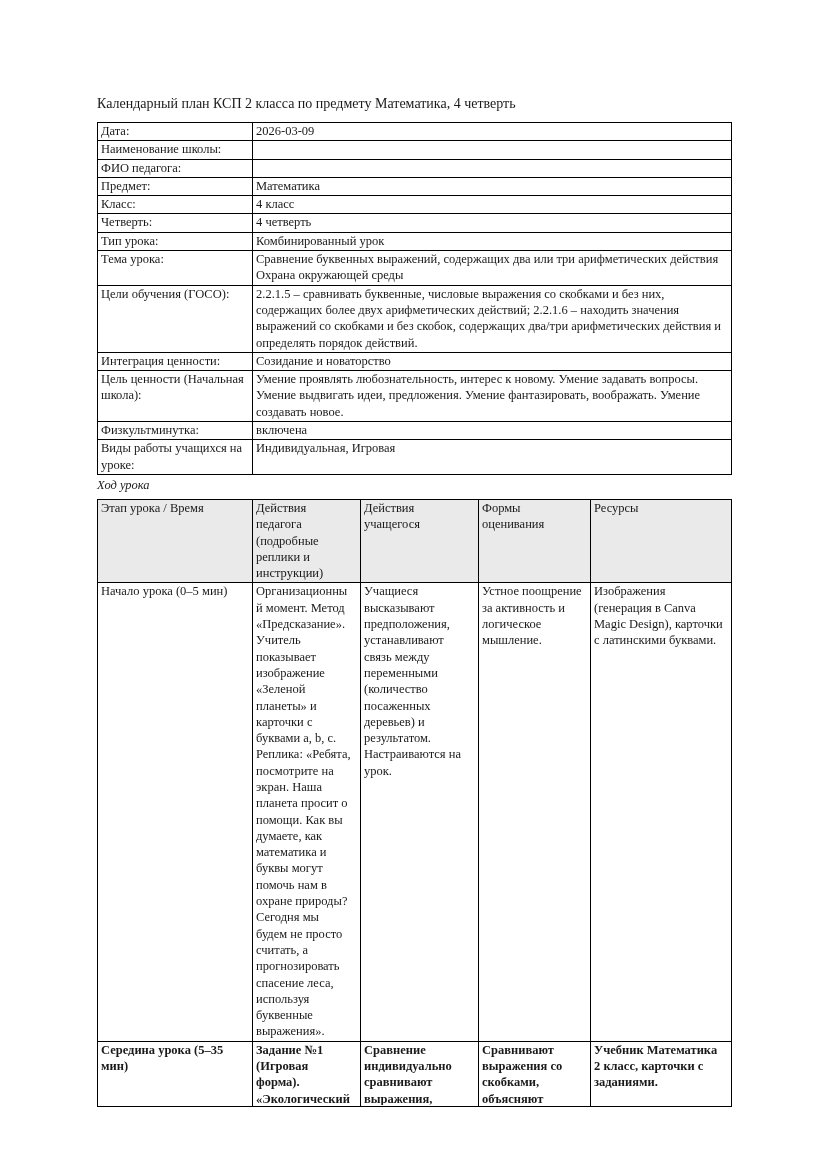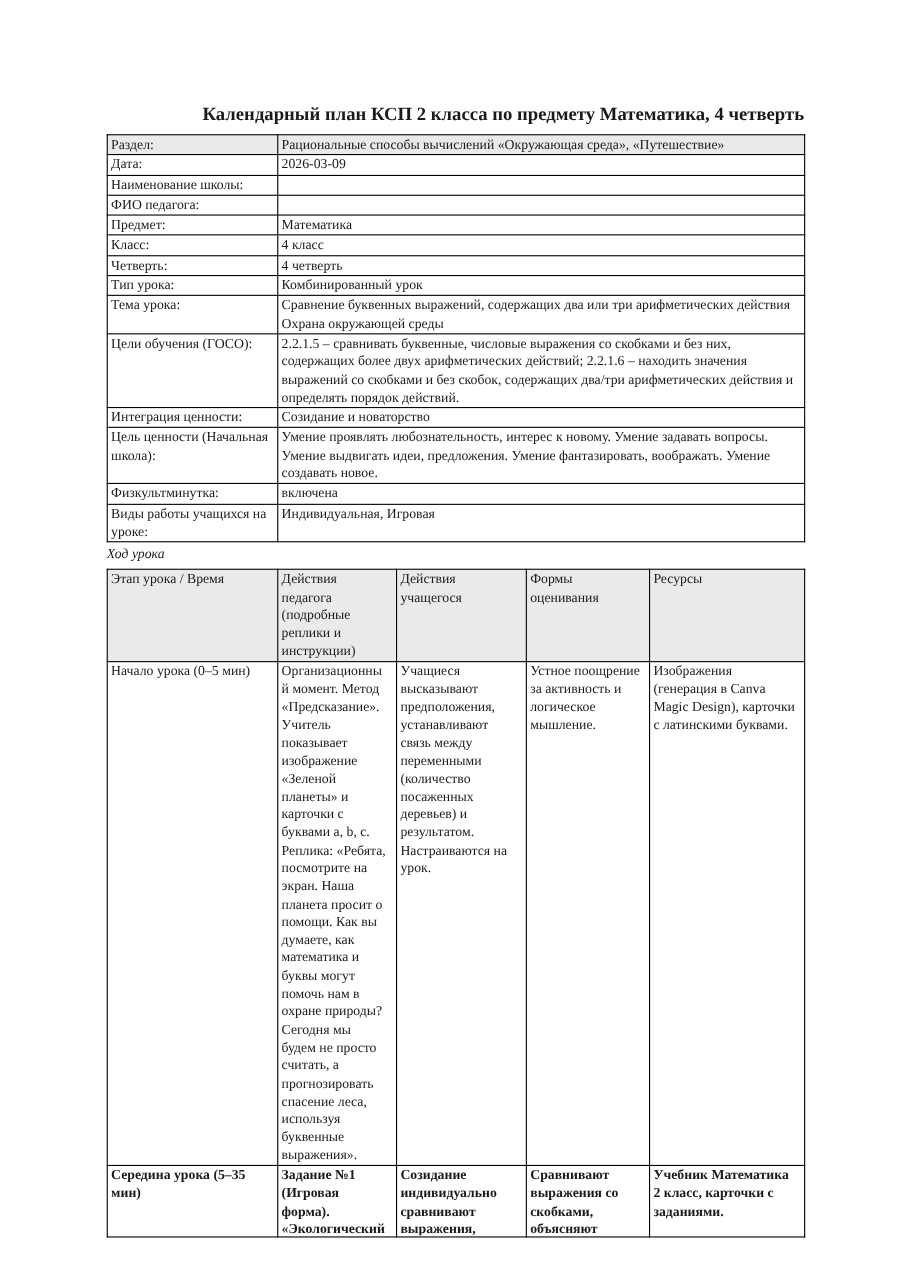--- a/index.html
+++ b/index.html
@@ -15,26 +15,25 @@
     color: #1a1a1a;
     -webkit-font-smoothing: antialiased;
   }
   .page-content {
     position: absolute;
     left: 97px;
     top: 96px;
     width: 634px;
   }
   .doc-title {
-    font-size: 17px;
+    font-size: 14px;
     line-height: 15px;
     margin: 0 0 11px 0;
-    font-weight: bold;
+    font-weight: normal;
     white-space: nowrap;
-    text-align: right;
   }
   table {
     border-collapse: collapse;
     table-layout: fixed;
     width: 634px;
     font-size: 12.5px;
     line-height: 16.3px;
   }
   td {
     border: 1px solid #000000;
@@ -70,24 +69,20 @@
 <div class="page-content">
 
   <p class="doc-title">Календарный план КСП 2 класса по предмету Математика, 4 четверть</p>
 
   <table class="info-table">
     <colgroup>
         <col style="width:155px">
         <col style="width:479px">
       </colgroup>
     <tbody>
-      <tr class="shaded">
-        <td>Раздел:</td>
-        <td class="info-value">Рациональные способы вычислений «Окружающая среда», «Путешествие»</td>
-      </tr>
       <tr>
         <td>Дата:</td>
         <td class="info-value">2026-03-09</td>
       </tr>
       <tr>
         <td>Наименование школы:</td>
         <td class="info-value"></td>
       </tr>
       <tr>
         <td>ФИО педагога:</td>
@@ -162,21 +157,21 @@
         <td>Изображения (генерация в Canva Magic Design), карточки с латинскими буквами.</td>
       </tr>
       <tr>
         <td>
             <div class="cell-clip">Середина урока (5–35 мин)</div>
           </td>
         <td>
             <div class="cell-clip">Задание №1 (Игровая форма). «Экологический десант». Учитель:</div>
           </td>
         <td>
-            <div class="cell-clip">Созидание индивидуально сравнивают выражения,</div>
+            <div class="cell-clip">Сравнение индивидуально сравнивают выражения,</div>
           </td>
         <td>
             <div class="cell-clip">Сравнивают выражения со скобками, объясняют логику</div>
           </td>
         <td>
             <div class="cell-clip">Учебник Математика 2 класс, карточки с заданиями.</div>
           </td>
       </tr>
     </tbody>
   </table>

